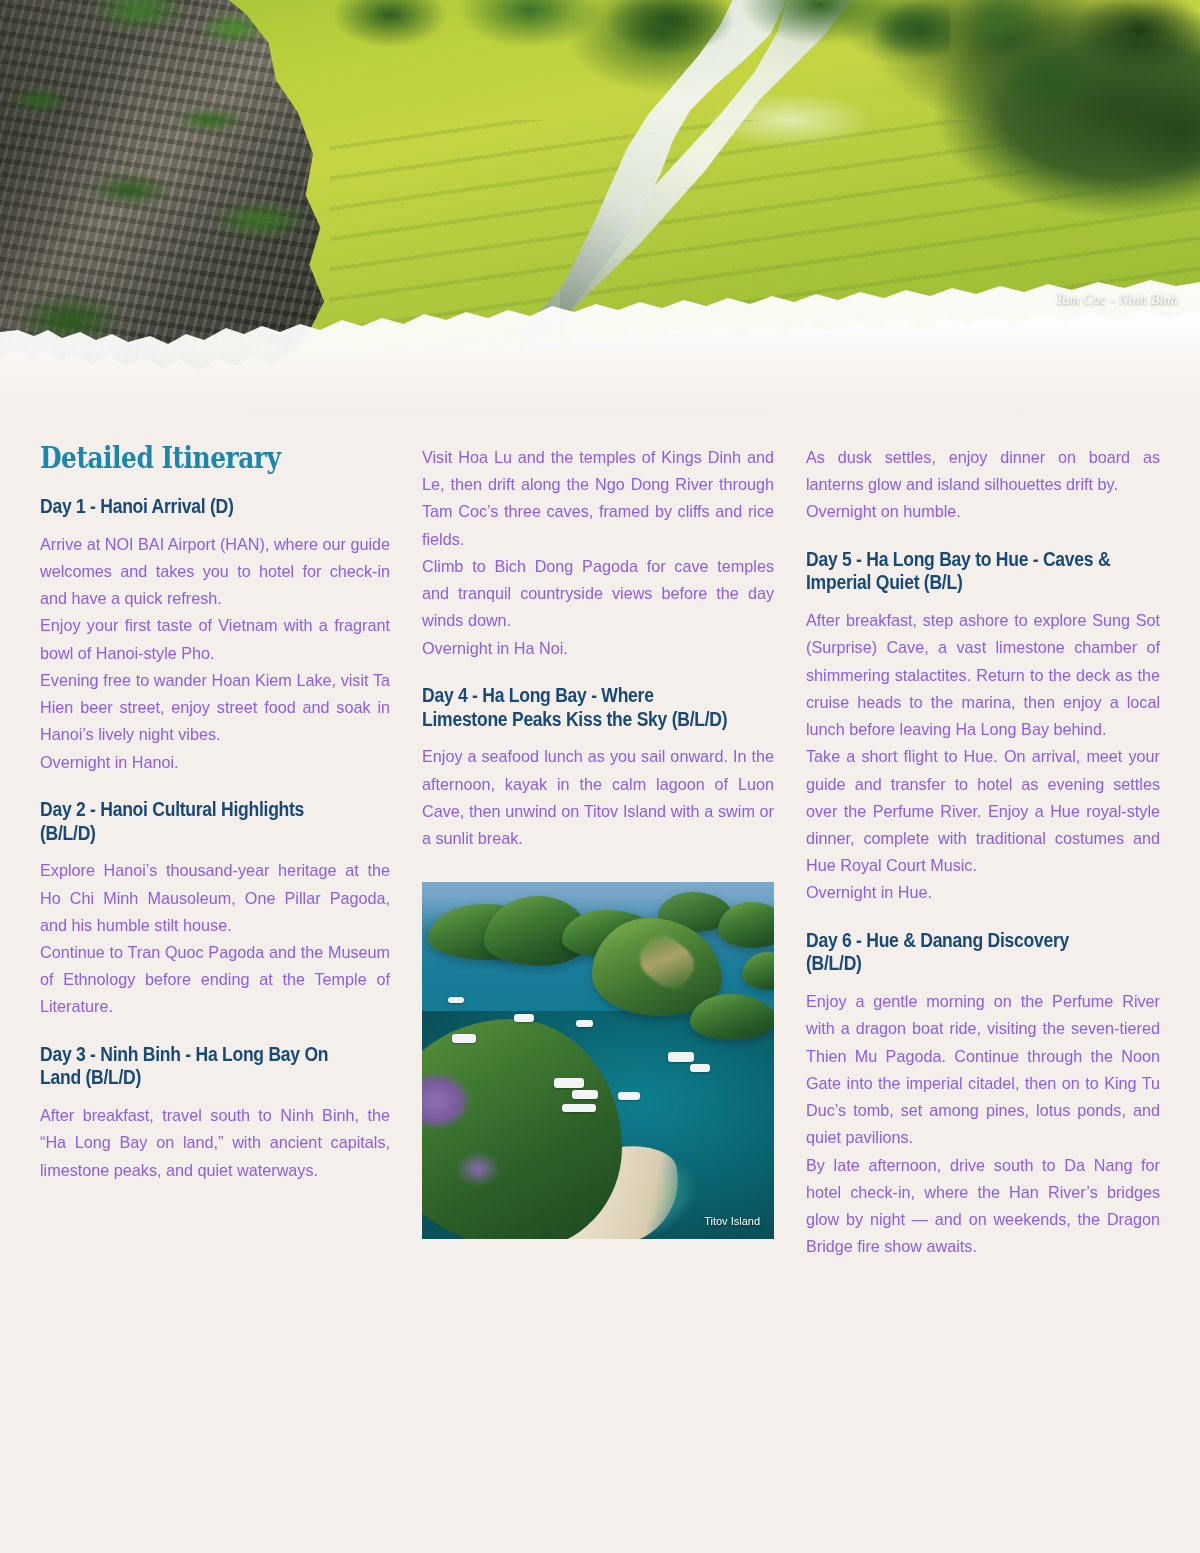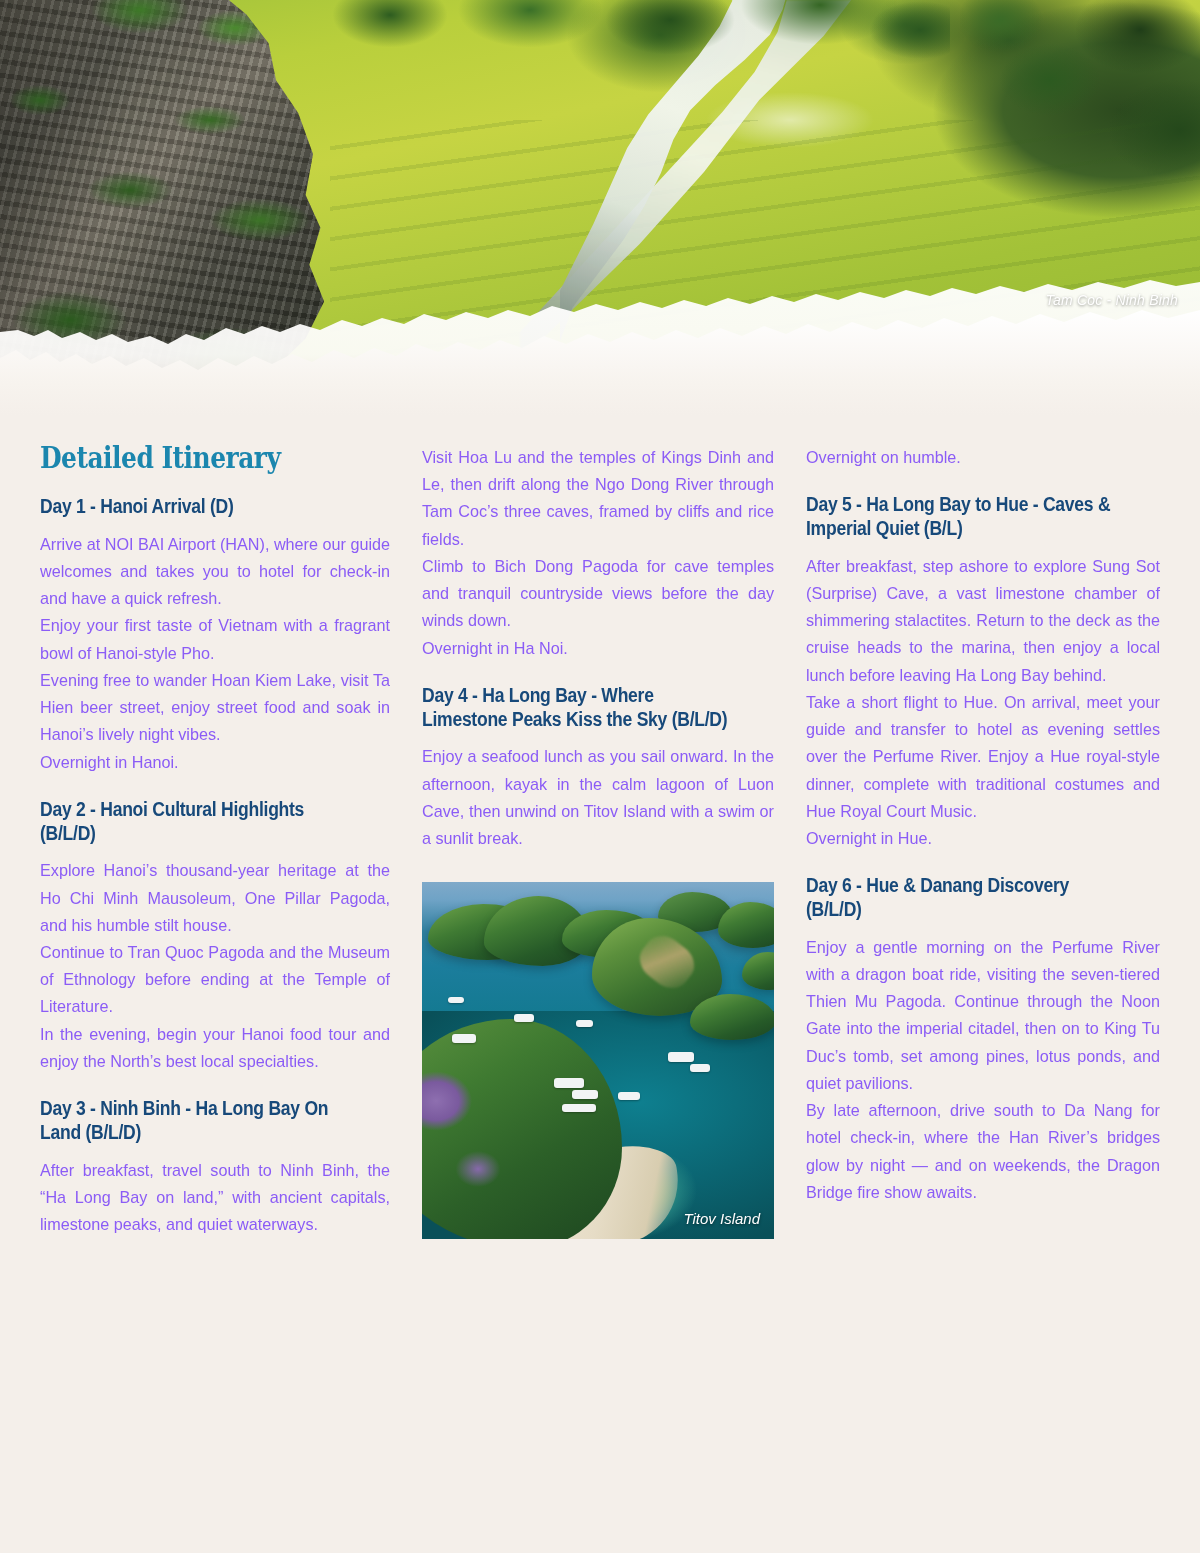--- a/index.html
+++ b/index.html
@@ -140,20 +140,21 @@
   .hero-caption {
     position: absolute;
     right: 22px;
     top: 292px;
     color: #ffffff;
     font-style: italic;
     font-size: 14px;
     letter-spacing: 0.2px;
     text-shadow: 0 1px 3px rgba(0,0,0,0.45);
     z-index: 6;
+    font-family: Liberation Serif, serif;
   }
 
   
   .torn {
     position: absolute;
     left: 0;
     top: 280px;
     width: 1200px;
     height: 135px;
     z-index: 5;
@@ -295,22 +296,21 @@
   .boat {
     position: absolute;
     background: #f2f4f5;
     border-radius: 3px;
     box-shadow: 0 1px 2px rgba(0,0,0,0.3);
   }
   .photo-caption {
     position: absolute;
     right: 14px; bottom: 12px;
     color: #ffffff;
-    font-style: italic;
-    font-size: 15px;
+    font-size: 11px;
     text-shadow: 0 1px 3px rgba(0,0,0,0.5);
     z-index: 4;
   }
 </style>
 </head>
 <body>
 
 <div class="page">
 
   <div class="hero">
@@ -364,21 +364,20 @@
 
       <div class="day-head">Day 1 - Hanoi Arrival (D)</div>
       <p class="body-p">Arrive at NOI BAI Airport (HAN), where our guide welcomes and takes you to hotel for check-in and have a quick refresh.</p>
       <p class="body-p">Enjoy your first taste of Vietnam with a fragrant bowl of Hanoi-style Pho.</p>
       <p class="body-p">Evening free to wander Hoan Kiem Lake, visit Ta Hien beer street, enjoy street food and soak in Hanoi’s lively night vibes.</p>
       <p class="body-p">Overnight in Hanoi.</p>
 
       <div class="day-head">Day 2 - Hanoi Cultural Highlights (B/L/D)</div>
       <p class="body-p">Explore Hanoi’s thousand-year heritage at the Ho Chi Minh Mausoleum, One Pillar Pagoda, and his humble stilt house.</p>
       <p class="body-p">Continue to Tran Quoc Pagoda and the Museum of Ethnology before ending at the Temple of Literature.</p>
-      <p class="body-p">In the evening, begin your Hanoi food tour and enjoy the North’s best local specialties.</p>
 
       <div class="day-head">Day 3 - Ninh Binh - Ha Long Bay On Land (B/L/D)</div>
       <p class="body-p">After breakfast, travel south to Ninh Binh, the “Ha Long Bay on land,” with ancient capitals, limestone peaks, and quiet waterways.</p>
     </div>
 
     <div class="col col--2">
 
       <p class="body-p">Visit Hoa Lu and the temples of Kings Dinh and Le, then drift along the Ngo Dong River through Tam Coc’s three caves, framed by cliffs and rice fields.</p>
       <p class="body-p">Climb to Bich Dong Pagoda for cave temples and tranquil countryside views before the day winds down.</p>
       <p class="body-p">Overnight in Ha Noi.</p>
@@ -416,20 +415,21 @@
         <div class="boat" style="left:132px; top:196px; width:30px; height:10px;"></div>
         <div class="boat" style="left:150px; top:208px; width:26px; height:9px;"></div>
         <div class="boat" style="left:140px; top:222px; width:34px; height:8px;"></div>
 
         <div class="photo-caption">Titov Island</div>
       </div>
     </div>
 
     <div class="col col--3">
 
+      <p class="body-p">As dusk settles, enjoy dinner on board as lanterns glow and island silhouettes drift by.</p>
       <p class="body-p">Overnight on humble.</p>
 
       <div class="day-head">Day 5 - Ha Long Bay to Hue - Caves &amp; Imperial Quiet (B/L)</div>
       <p class="body-p">After breakfast, step ashore to explore Sung Sot (Surprise) Cave, a vast limestone chamber of shimmering stalactites. Return to the deck as the cruise heads to the marina, then enjoy a local lunch before leaving Ha Long Bay behind.</p>
       <p class="body-p">Take a short flight to Hue. On arrival, meet your guide and transfer to hotel as evening settles over the Perfume River. Enjoy a Hue royal-style dinner, complete with traditional costumes and Hue Royal Court Music.</p>
       <p class="body-p">Overnight in Hue.</p>
 
       <div class="day-head">Day 6 - Hue &amp; Danang Discovery (B/L/D)</div>
       <p class="body-p">Enjoy a gentle morning on the Perfume River with a dragon boat ride, visiting the seven-tiered Thien Mu Pagoda. Continue through the Noon Gate into the imperial citadel, then on to King Tu Duc’s tomb, set among pines, lotus ponds, and quiet pavilions.</p>
       <p class="body-p">By late afternoon, drive south to Da Nang for hotel check-in, where the Han River’s bridges glow by night — and on weekends, the Dragon Bridge fire show awaits.</p>

